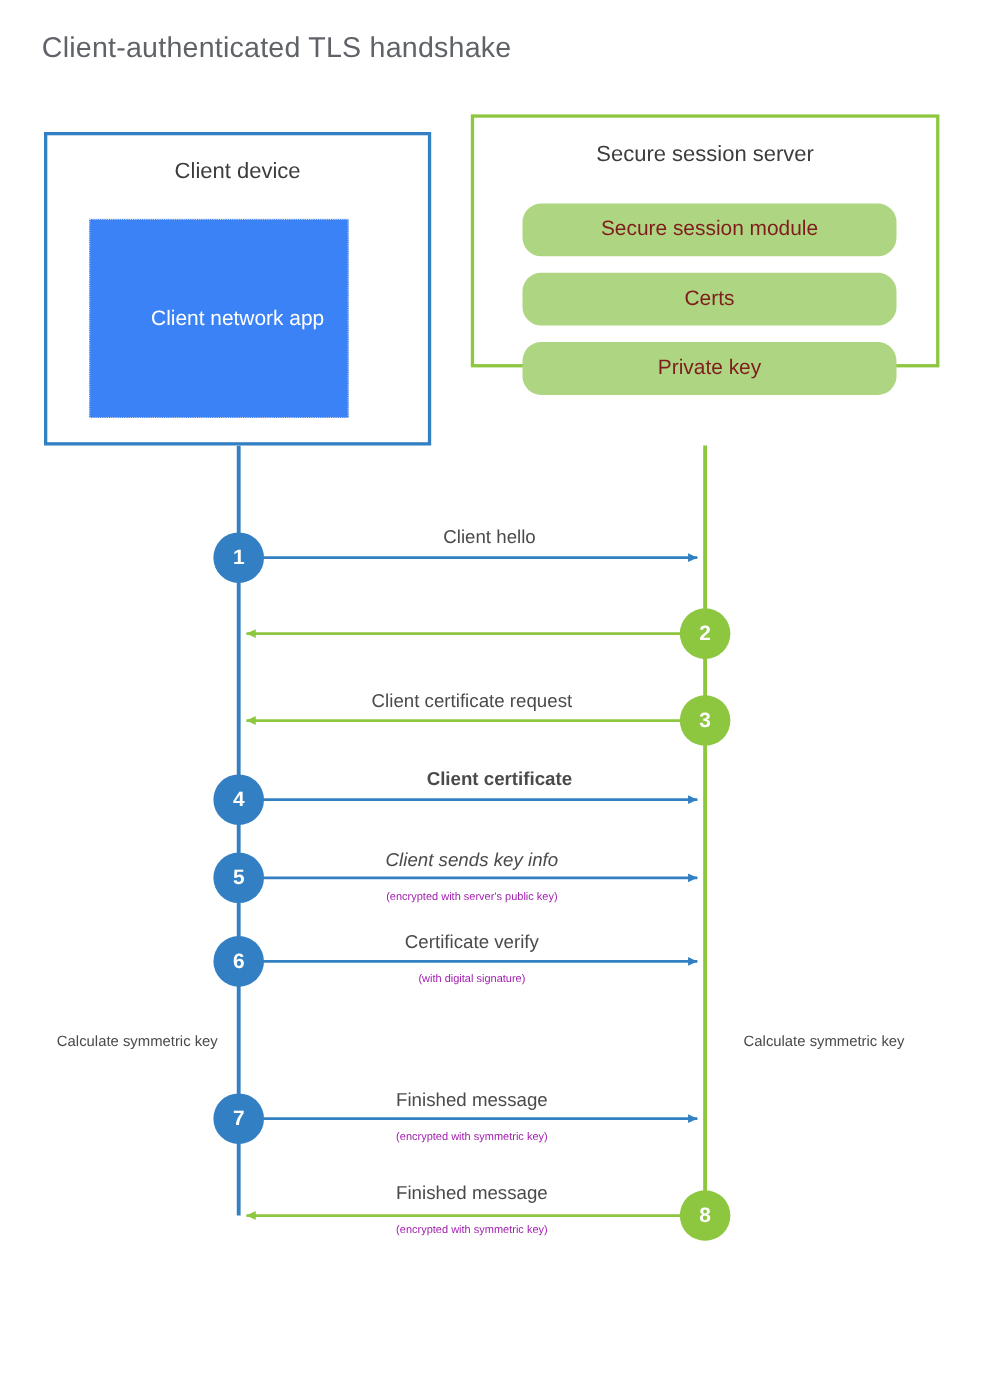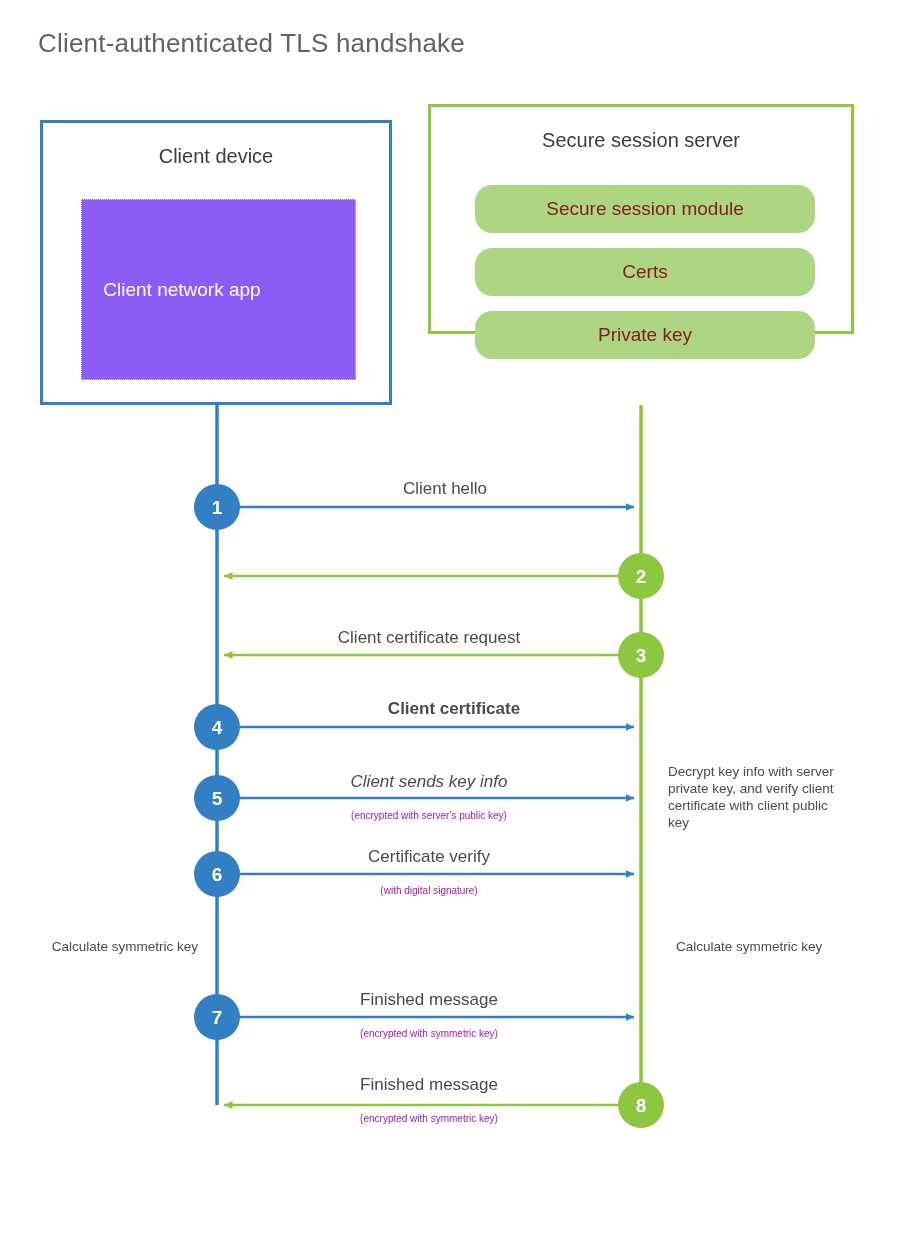--- a/index.html
+++ b/index.html
@@ -63,28 +63,28 @@
     font-size: 20px;
     font-weight: normal;
     color: #3c3c3c;
   }
 
   
   #client-app {
     position: absolute;
     left: 38px;
     top: 76px;
-    width: 275px;
+    width: 236px;
     height: 181px;
-    background: #8b5cf6;
+    background: #3b82f6;
     border: 1px dotted #cfd8e3;
     box-sizing: border-box;
     display: flex;
     align-items: center;
-    justify-content: flex-start;
+    justify-content: flex-end;
   }
   #client-app-label {
     color: #ffffff;
     font-size: 19px;
     line-height: 26px;
     text-align: center;
     width: 200px;
   }
 
   
@@ -217,19 +217,18 @@
 
   <div class="msg-label" style="left:429px;top:847px;">Certificate verify</div>
   <div class="msg-sub" style="left:429px;top:885px;">(with digital signature)</div>
 
   <div class="msg-label" style="left:429px;top:990px;">Finished message</div>
   <div class="msg-sub" style="left:429px;top:1028px;">(encrypted with symmetric key)</div>
 
   <div class="msg-label" style="left:429px;top:1075px;">Finished message</div>
   <div class="msg-sub" style="left:429px;top:1113px;">(encrypted with symmetric key)</div>
 
-  <div class="side-note right" style="left:668px;top:763px;width:170px;">Decrypt key info with server private key, and verify client certificate with client public key</div>
 
   <div class="side-note left" style="left:40px;top:938px;width:158px;">Calculate symmetric key</div>
 
   <div class="side-note right" style="left:676px;top:938px;width:160px;">Calculate symmetric key</div>
 
 </div>
 
 </body></html>

